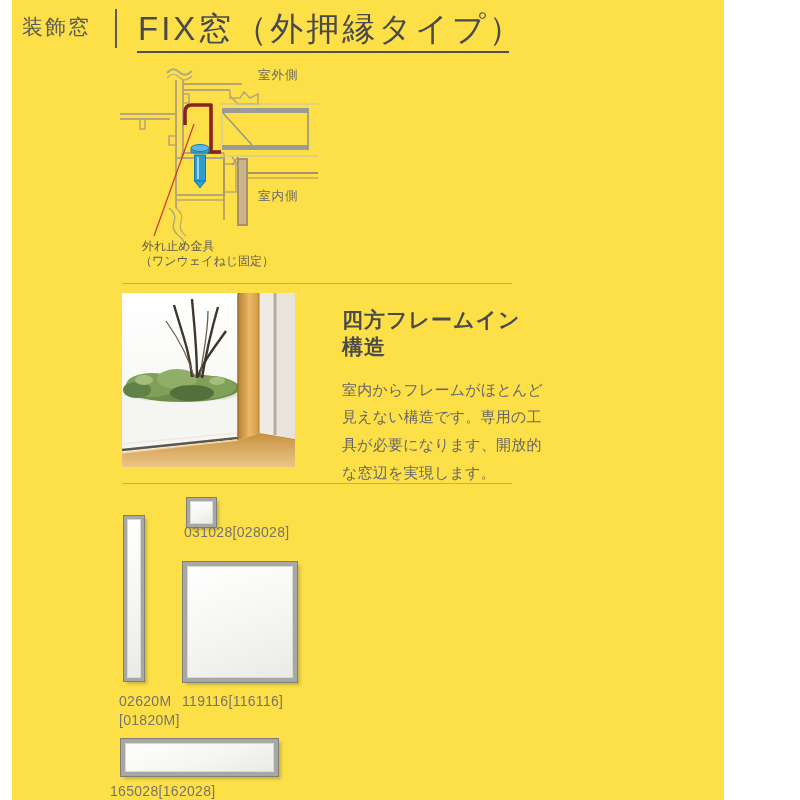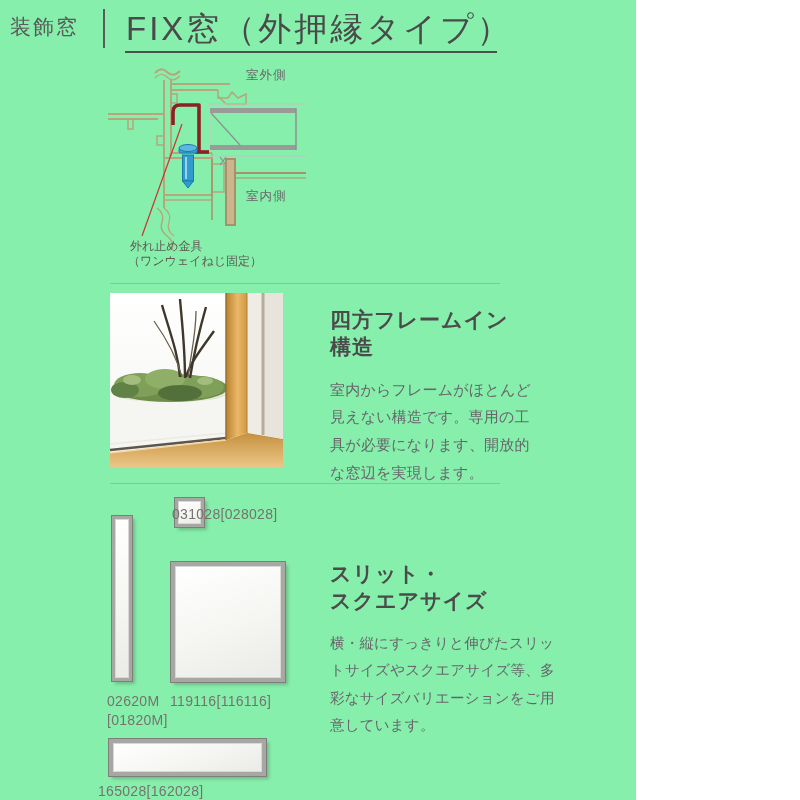--- a/index.html
+++ b/index.html
@@ -1,18 +1,18 @@
 <!DOCTYPE html>
 <html><head>
 <meta charset="utf-8">
 <style>
   html,body{margin:0;padding:0;background:#fff;}
   .page{
-    position:relative;width:636px;height:800px;background:#86efac;overflow:hidden;
-    font-family:"Liberation Sans","DejaVu Sans",sans-serif;color:#4b4b4b;
+    position:relative;width:712px;height:800px;background:#fde047;overflow:hidden;
+    font-family:"Liberation Sans","DejaVu Sans",sans-serif;color:#4b4b4b;margin-left:12px;
   }
   
   .category{position:absolute;left:10px;top:13px;font-size:21px;letter-spacing:2px;color:#5a5a5a;}
   .vbar{position:absolute;left:103px;top:9px;width:2px;height:39px;background:#5a5a5a;}
   .title{position:absolute;left:126px;top:7px;font-size:33px;font-weight:400;letter-spacing:3px;color:#4a4a4a;white-space:nowrap;}
   .title-underline{position:absolute;left:125px;top:51px;width:372px;height:2px;background:#4f4f4f;}
   
   .sep{position:absolute;left:110px;width:390px;height:1px;background:#adadad;}
   .sep1{top:283px;} .sep2{top:483px;}
   
@@ -34,21 +34,21 @@
   .win{position:absolute;background:#a7a7a3;border:1px solid #7e7e7a;box-sizing:border-box;
        box-shadow:3px 3px 3px -1px rgba(60,60,50,0.28);}
   .win .glass{position:absolute;left:3px;top:3px;right:3px;bottom:3px;border:1px solid #d9d9d3;
        background:linear-gradient(160deg,#ffffff 0%,#f5f5f2 55%,#eaeae6 100%);}
   .win.thick .glass{left:4px;top:4px;right:4px;bottom:4px;}
   .win-small{left:174px;top:497px;width:31px;height:31px;}
   .win-slit{left:111px;top:515px;width:22px;height:167px;}
   .win-big{left:170px;top:561px;width:116px;height:122px;}
   .win-wide{left:108px;top:738px;width:159px;height:39px;}
   .code{position:absolute;font-size:14px;color:#76736e;letter-spacing:0.3px;line-height:1.35;}
-  .code1{left:172px;top:505px;}
+  .code1{left:172px;top:523px;}
   .code2{left:107px;top:692px;}
   .code3{left:170px;top:692px;}
   .code4{left:98px;top:782px;}
   
   .svg-label{font-family:"Liberation Sans","DejaVu Sans",sans-serif;}
 </style>
 </head>
 <body>
 
 <div class="page">
@@ -205,23 +205,19 @@
   <div class="win win-slit">
       <div class="glass"></div>
     </div>
   <div class="win win-big thick">
       <div class="glass"></div>
     </div>
 
   <div class="code code2"><span>02620M</span><br><span>[01820M]</span></div>
   <div class="code code3">119116[116116]</div>
 
-  <div class="col s3col">
-    <h3><span>スリット・</span><br><span>スクエアサイズ</span></h3>
-    <div class="body-text smaller" style="width:228px;">横・縦にすっきりと伸びたスリットサイズやスクエアサイズ等、多彩なサイズバリエーションをご用意しています。</div>
-  </div>
 
   <div class="win win-wide thick">
       <div class="glass"></div>
     </div>
   <div class="code code4">165028[162028]</div>
 
 </div>
 
 </body></html>

